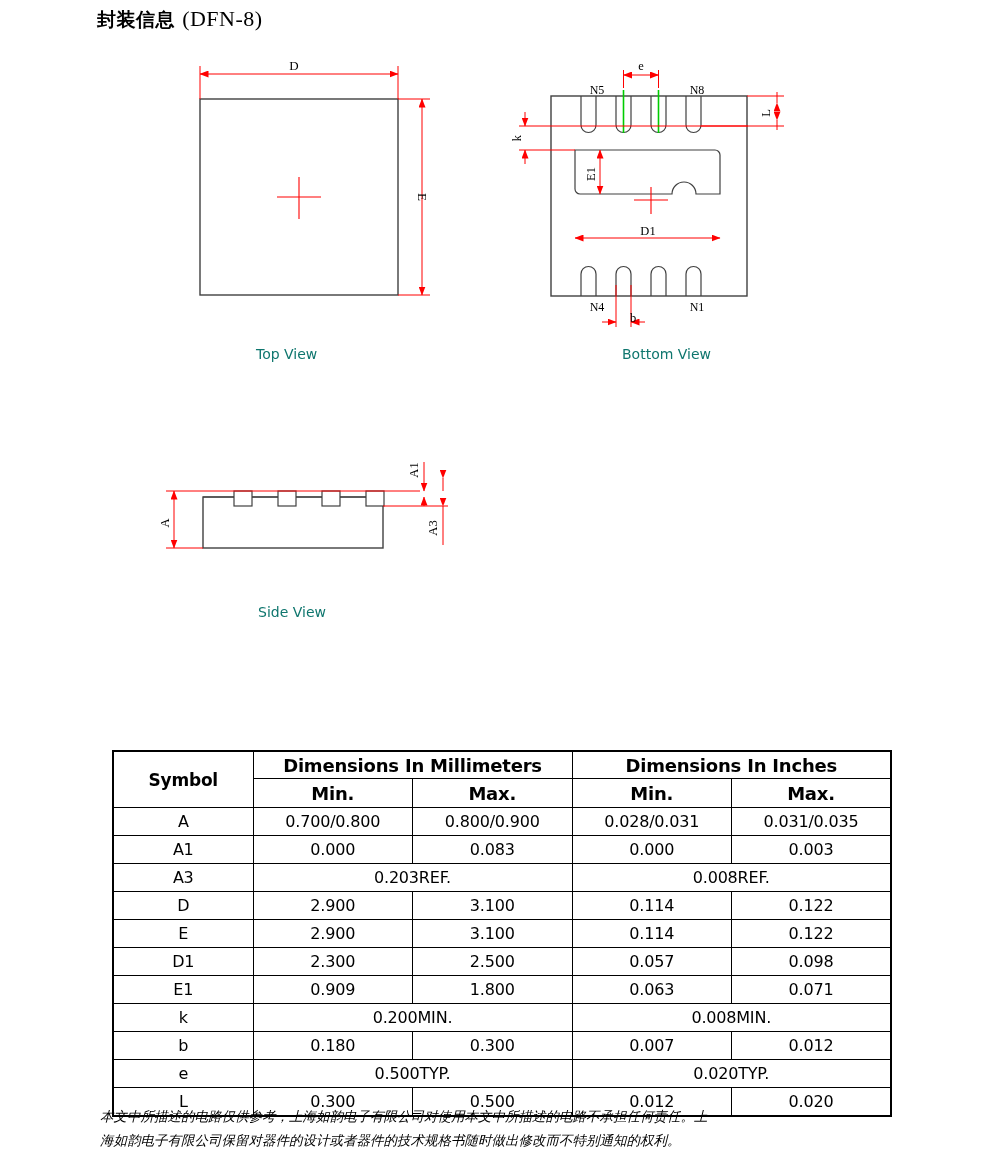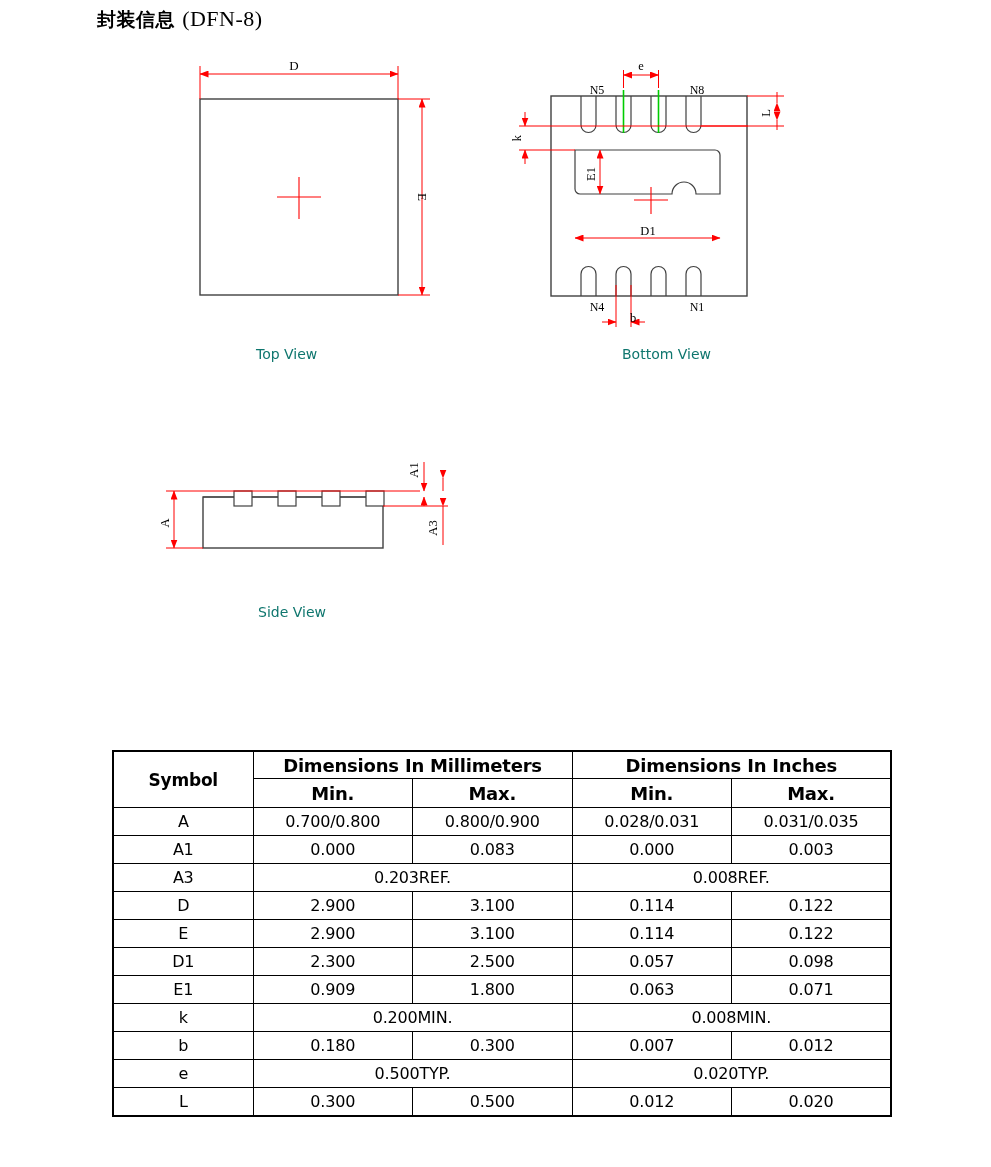--- a/index.html
+++ b/index.html
@@ -367,13 +367,15 @@
           <td>0.300</td>
           <td>0.500</td>
           <td>0.012</td>
           <td>0.020</td>
         </tr>
       </tbody>
   </table>
 </div>
 
 <div id="footer-note">
+  <div>本文中所描述的电路仅供参考，上海如韵电子有限公司对使用本文中所描述的电路不承担任何责任。上</div>
+  <div>海如韵电子有限公司保留对器件的设计或者器件的技术规格书随时做出修改而不特别通知的权利。</div>
 </div>
 
 </body></html>

